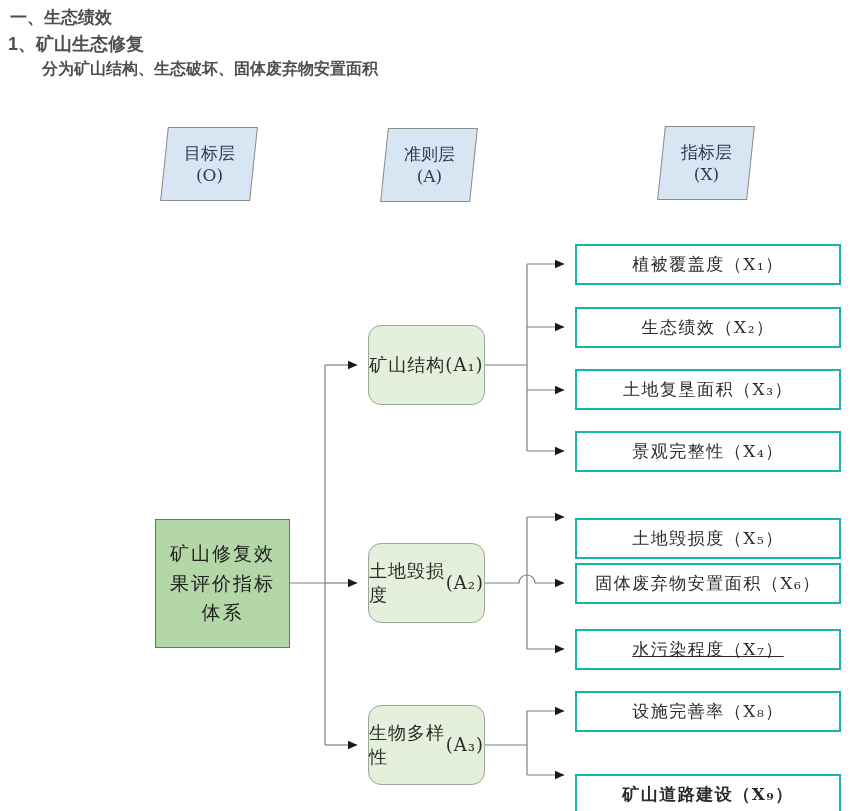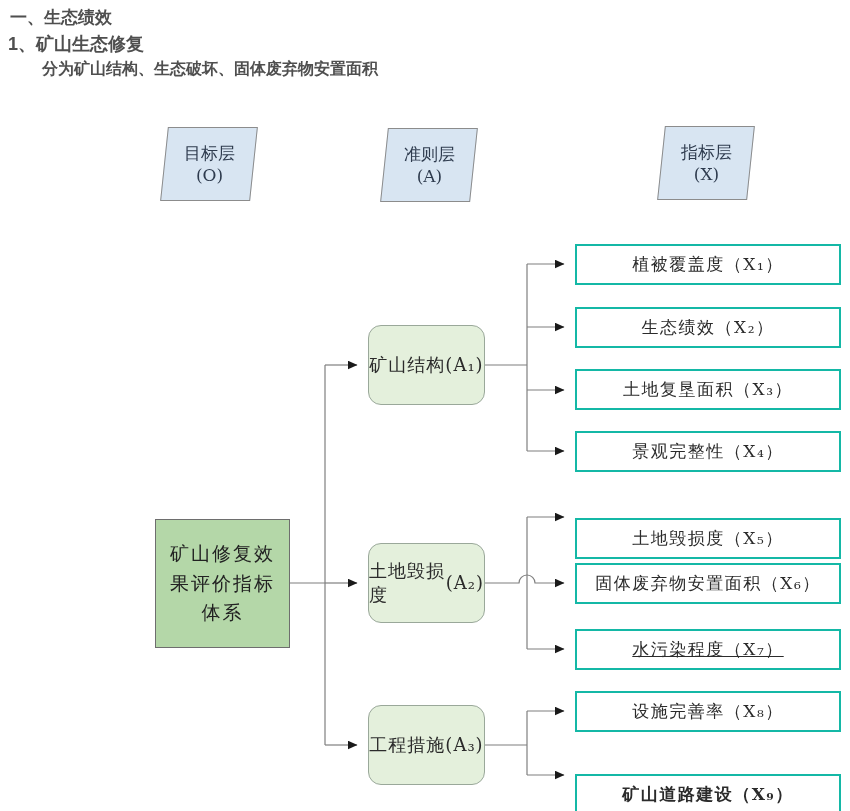--- a/index.html
+++ b/index.html
@@ -127,21 +127,21 @@
 
   <div class="crit crit1">
     <div>矿山结构</div>
     <div>(A₁)</div>
   </div>
   <div class="crit crit2">
     <div>土地毁损度</div>
     <div>(A₂)</div>
   </div>
   <div class="crit crit3">
-    <div>工程措施</div>
+    <div>生物多样性</div>
     <div>(A₃)</div>
   </div>
 
   <div class="ind ind1">
       <span>植被覆盖度（X₁）</span>
     </div>
   <div class="ind ind2">
       <span>生态绩效（X₂）</span>
     </div>
   <div class="ind ind3">

